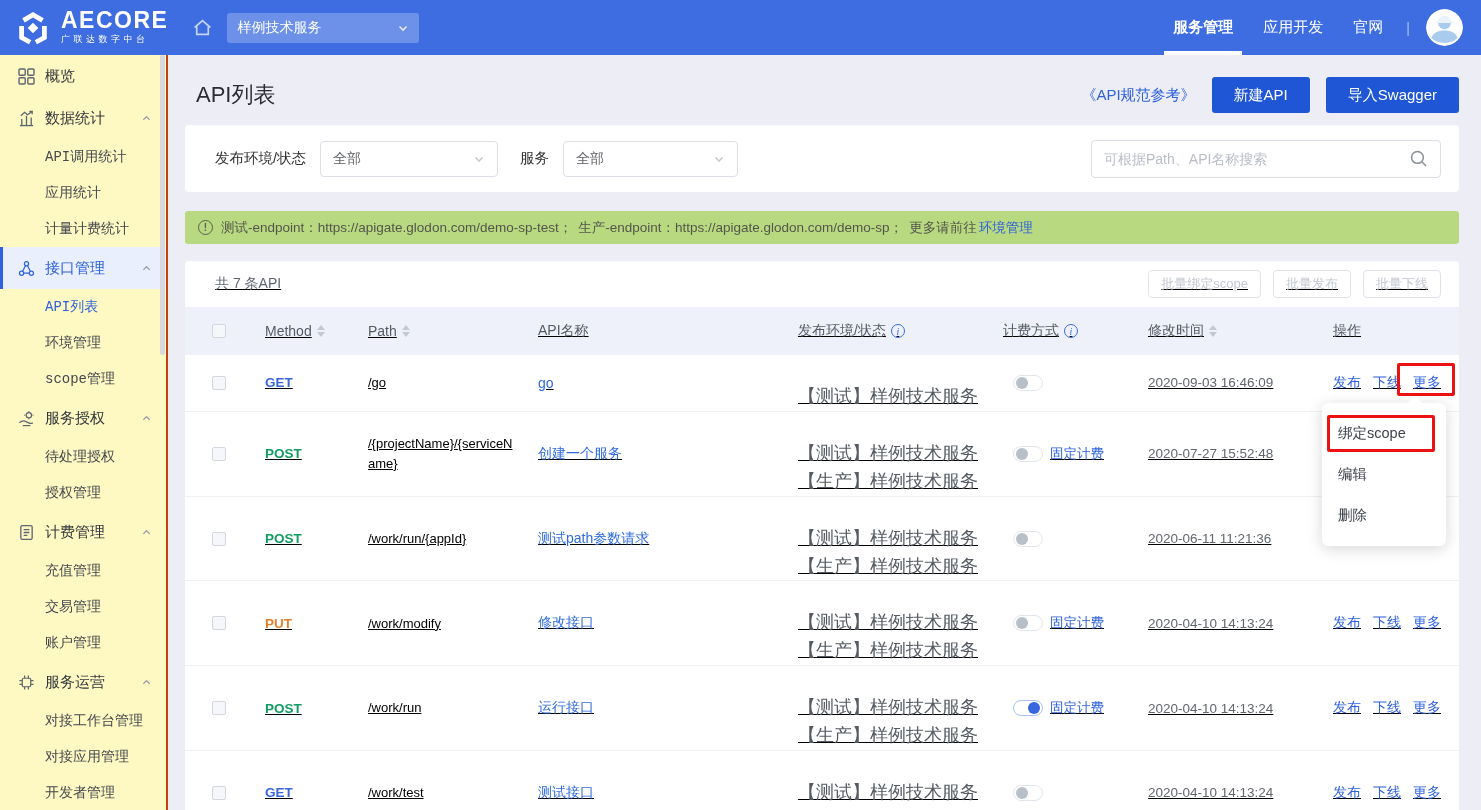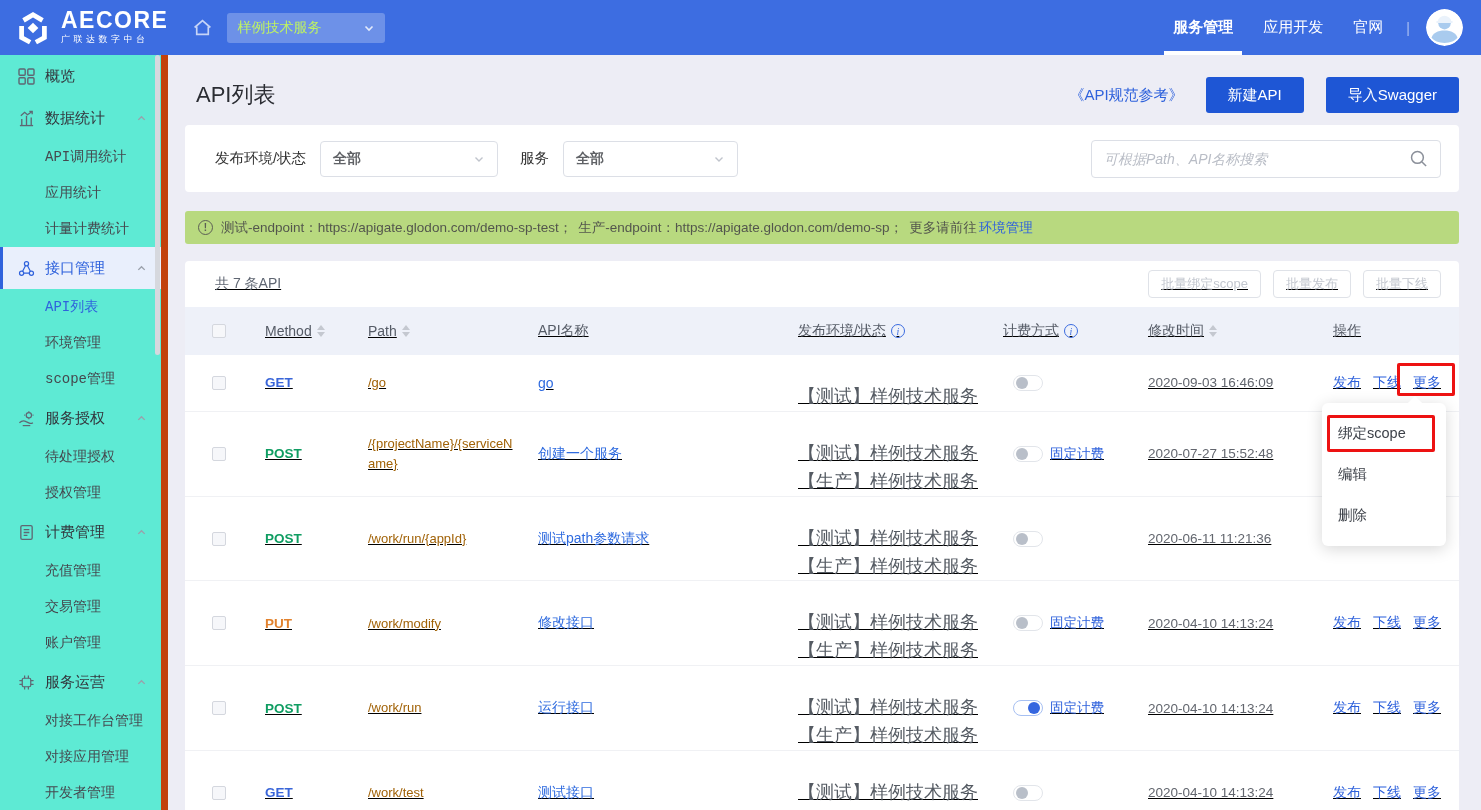--- a/index.html
+++ b/index.html
@@ -7,59 +7,59 @@
   body { position:relative; background:#ededf5; font-family:"Liberation Sans","DejaVu Sans",sans-serif; }
   a { text-decoration:none; cursor:pointer; }
 
   
   .top-header { height:55px; background:#3d6de1; display:flex; align-items:center; padding:0 18px 0 14px; position:relative; z-index:10; }
   .brand { display:flex; align-items:center; gap:9px; }
   .brand-text { display:flex; flex-direction:column; color:#fff; }
   .brand-name { font-size:23px; font-weight:bold; letter-spacing:1.5px; line-height:22px; }
   .brand-subtitle { font-size:9px; letter-spacing:3.5px; margin-top:2px; }
   .home-ic { margin-left:24px; display:flex; }
-  .workspace { margin-left:14px; width:158px; height:30px; background:rgba(255,255,255,.25); border-radius:3px; display:flex; align-items:center; justify-content:space-between; padding:0 10px; color:#bef264; font-size:14px; cursor:pointer; }
+  .workspace { margin-left:14px; width:192px; height:30px; background:rgba(255,255,255,.25); border-radius:3px; display:flex; align-items:center; justify-content:space-between; padding:0 10px; color:#ffffff; font-size:14px; cursor:pointer; }
   .hspacer { flex:1; }
   .top-nav { display:flex; align-items:center; }
   .nav-item { color:#fff; font-size:15px; height:55px; display:flex; align-items:center; padding:0 15px; position:relative; cursor:pointer; }
   .nav-item.active { font-weight:bold; }
   .nav-item.active::after { content:""; position:absolute; left:6px; right:6px; bottom:0; height:4px; background:#fff; }
   .nav-sep { color:rgba(255,255,255,.55); margin:0 16px 0 8px; font-size:14px; }
   .avatar { width:37px; height:37px; border-radius:50%; overflow:hidden; cursor:pointer; flex-shrink:0; }
 
   
   .layout { display:flex; height:755px; }
-  .sidebar { width:168px; background:#5eead4; border-right:7px solid #c2410c; flex-shrink:0; position:relative; }
+  .sidebar { width:168px; background:#fef9c3; border-right:2px solid #c2410c; flex-shrink:0; position:relative; }
   .side-scrollbar { position:absolute; right:1px; top:0; width:5px; height:300px; border-radius:3px; background:#d6d8de; }
   .side-item { height:42px; display:flex; align-items:center; padding:0 14px 0 18px; font-size:15px; color:#33363d; cursor:pointer; position:relative; }
   .side-item .icon { width:27px; display:flex; color:#5f6672; }
   .side-item.active { background:#e9effc; color:#2f62dc; }
   .side-item.active .icon { color:#2f62dc; }
   .side-item.active::before { content:""; position:absolute; left:0; top:0; bottom:0; width:3px; background:#2f62dc; }
   .side-item .caret { margin-left:auto; display:flex; color:#9aa0ab; transform:rotate(180deg); }
   .side-sub { height:36px; display:flex; align-items:center; padding-left:45px; font-size:14px; color:#45494f; cursor:pointer;font-family:Liberation Mono, monospace; }
   .side-sub.active { color:#2f62dc; }
 
   .main { flex:1; padding:16px 25px 0 17px; }
 
   
   .title-row { display:flex; align-items:center; height:48px; }
   .page-title { font-size:22px; color:#2b2d33; font-weight:500; margin-left:11px; }
-  .title-actions { margin-left:auto; display:flex; align-items:center; gap:22px; }
+  .title-actions { margin-left:auto; display:flex; align-items:center; gap:16px; }
   .spec-link { color:#2f62dc; font-size:15px; }
   .btn-primary { background:#1e56d5; color:#fff; height:36px; padding:0 22px; border-radius:3px; font-size:15px; border:none; cursor:pointer; font-family:inherit; }
 
   
   .filter-card { margin-top:6px; background:#fff; border-radius:4px; height:67px; display:flex; align-items:center; padding:0 18px 0 30px; }
   .f-label { font-size:14.5px; color:#333; white-space:nowrap; }
-  .select { width:178px; height:36px; border:1px solid #dcdfe6; border-radius:4px; display:flex; align-items:center; justify-content:space-between; padding:0 12px; margin-left:14px; font-size:14px; color:#606266; background:#fff; cursor:pointer;font-weight:bold; }
+  .select { width:178px; height:36px; border:1px solid #dcdfe6; border-radius:4px; display:flex; align-items:center; justify-content:space-between; padding:0 12px; margin-left:14px; font-size:14px; color:#606266; background:#fff; cursor:pointer; }
   .select .chev { display:flex; color:#c0c4cc; }
   .f-label.second { margin-left:22px; }
   .search-box { margin-left:auto; width:350px; height:38px; border:1px solid #dcdfe6; border-radius:4px; display:flex; align-items:center; padding:0 12px; background:#fff; }
-  .search-box input { border:none; outline:none; flex:1; font-size:14px; color:#1d4ed8; font-family:inherit; background:transparent;font-style:italic; }
+  .search-box input { border:none; outline:none; flex:1; font-size:14px; color:#1d4ed8; font-family:inherit; background:transparent; }
   .search-box input::placeholder { color:#b9bdc6; }
 
   
   .banner { margin-top:19px; height:33px; background:#b8d97f; border-radius:3px; display:flex; align-items:center; padding:0 13px; font-size:13.5px; color:#53564d; }
   .alert-ic { width:15px; height:15px; border-radius:50%; border:1.4px solid #5c5f55; color:#5c5f55; font-size:10px; font-weight:bold; display:flex; align-items:center; justify-content:center; margin-right:8px; flex-shrink:0; }
   .banner .seg { margin-right:6px; white-space:nowrap; }
   .banner a { color:#2f62dc; margin-left:2px; }
 
   
   .table-card { margin-top:17px; background:#fff; border-radius:4px 4px 0 0; height:552px; overflow:hidden;text-decoration:underline; }
@@ -76,21 +76,21 @@
 
   .checkbox { width:14px; height:14px; border:1px solid #d4d7de; background:#f6f7fa; border-radius:2px; cursor:pointer; }
   .sorter { display:inline-flex; flex-direction:column; gap:2px; margin-left:5px; cursor:pointer; }
   .sorter i { width:0; height:0; border-left:4px solid transparent; border-right:4px solid transparent; }
   .sorter .up { border-bottom:5px solid #c4c8d0; }
   .sorter .down { border-top:5px solid #c4c8d0; }
   .info-i { width:14px; height:14px; border-radius:50%; border:1px solid #3a6be0; color:#3a6be0; font-size:10px; line-height:13px; text-align:center; font-style:italic; margin-left:5px; font-family:"Liberation Serif",serif; cursor:pointer; flex-shrink:0; }
 
   .method { font-weight:bold; font-size:13.5px; }
   .m-GET { color:#3a66d9; } .m-POST { color:#0f9d62; } .m-PUT { color:#e2822e; }
-  .path { font-size:13px; color:#a16207; word-break:break-all; padding-right:20px; line-height:1.5; display:block !important; }
+  .path { font-size:13px; color:#000000; word-break:break-all; padding-right:20px; line-height:1.5; display:block !important; }
   .api-name { color:#2f6bdf; font-size:14px; }
   .env { font-size:18px; color:#555b63; line-height:1.55; padding-right:22px; word-break:break-all; display:block !important;margin-top:28px; }
   .billing { padding-left:10px; gap:7px; }
   .toggle { width:30px; height:16px; border-radius:9px; border:1px solid #e2e5ea; background:#fff; position:relative; cursor:pointer; flex-shrink:0; }
   .toggle .knob { width:12px; height:12px; border-radius:50%; background:#b9bfc9; position:absolute; top:1px; left:2px; }
   .toggle.on { border-color:#a7c0f2; }
   .toggle.on .knob { background:#3566df; left:auto; right:2px; }
   .billing-label { color:#2f62dc; font-size:13.5px; white-space:nowrap; }
   .time { font-size:13.5px; color:#62666e; }
   .actions { gap:12px; white-space:nowrap; }

